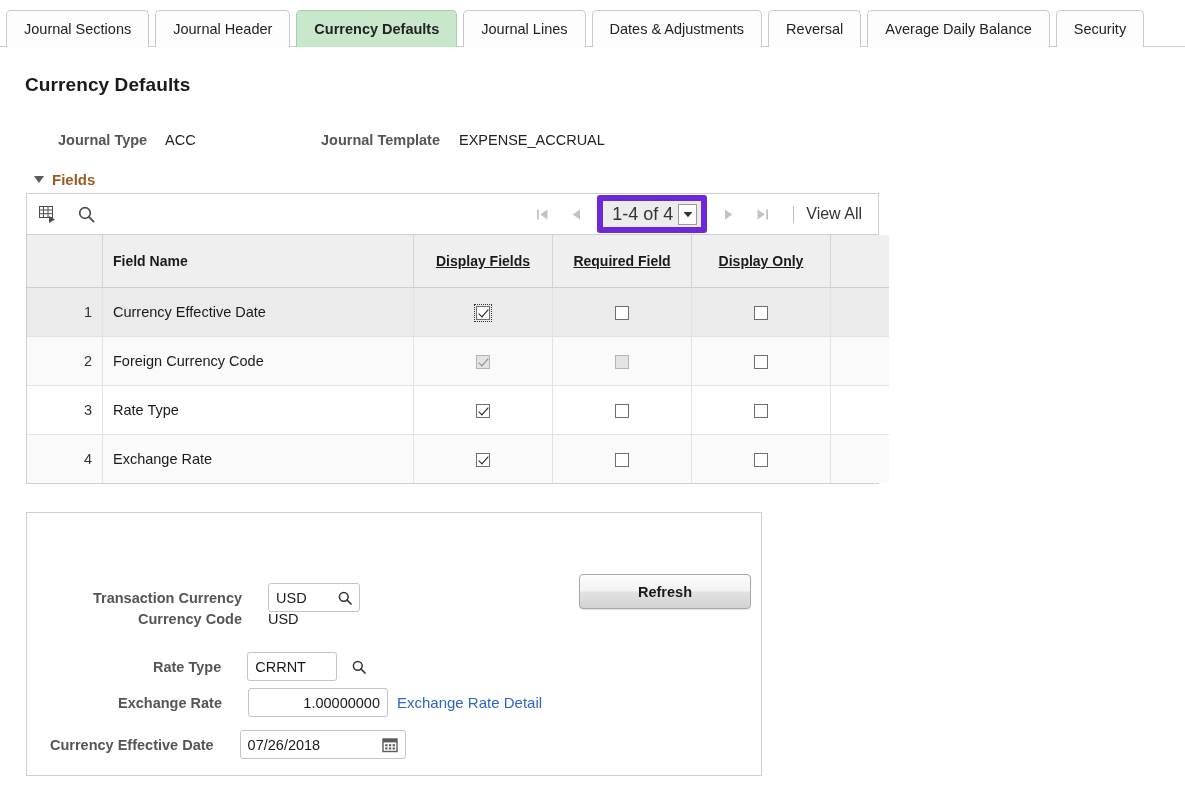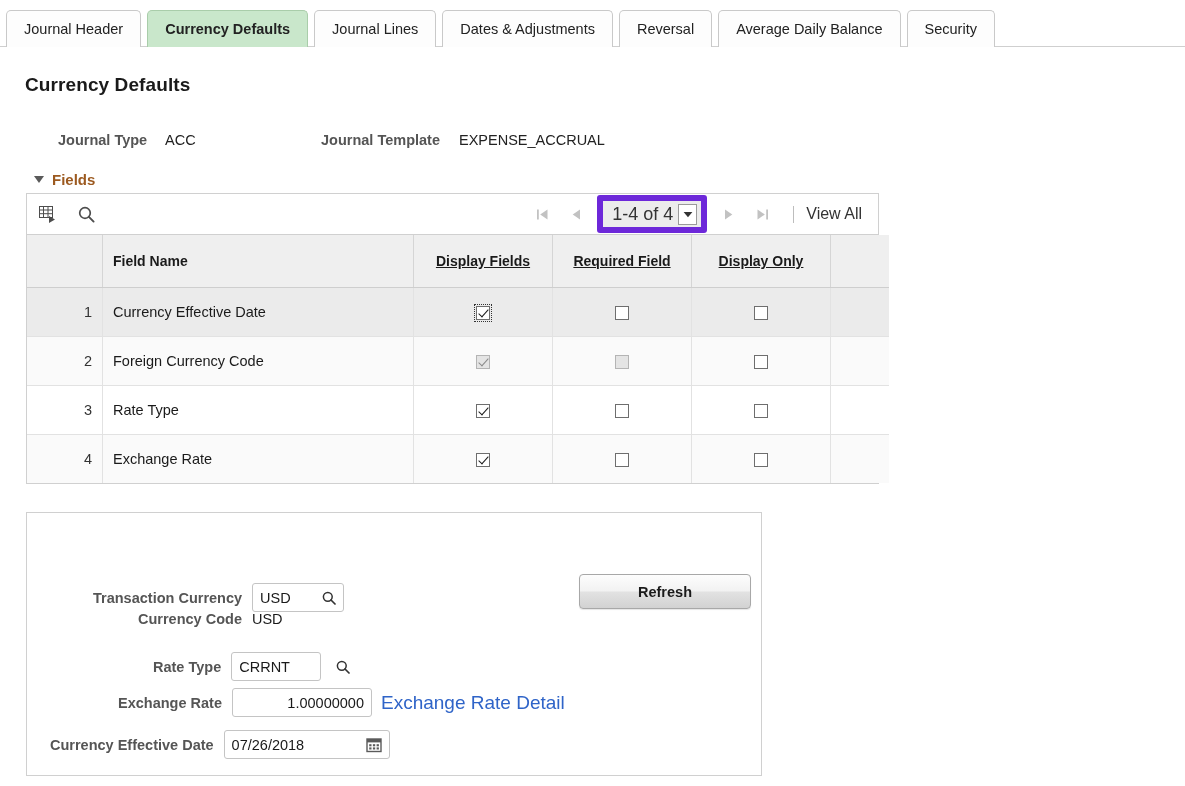--- a/index.html
+++ b/index.html
@@ -172,21 +172,21 @@
     position: absolute; left: 26px; top: 512px;
     width: 736px; height: 264px;
     border: 1px solid #d0d0d0;
     background: #fff;
     box-sizing: border-box;
   }
   .form-row { position: absolute; display: flex; align-items: center; }
   .f-label {
     font-size: 14.5px; font-weight: bold; color: #555;
     text-align: right;
-    margin-right: 10px;
+    margin-right: 26px;
   }
   .f-static { font-size: 14.5px; color: #1a1a1a; }
 
   .inp {
     border: 1px solid #c4c4c4;
     background: #fff;
     border-radius: 3px;
     height: 29px;
     display: flex; align-items: center;
     box-sizing: border-box;
@@ -197,41 +197,42 @@
   .inp .txt { flex: 1; }
   .inp .txt.right { text-align: right; }
   .prompt-ico { margin-left: 7px; cursor: pointer; display: flex; align-items: center; }
 
   .row-tc  { left: 66px;  top: 70px; }
   .row-cc  { left: 111px; top: 98px; }
   .row-rt  { left: 126px; top: 139px; }
   .row-er  { left: 91px;  top: 175px; }
   .row-ced { left: 23px;  top: 217px; }
 
-  .link { color: #2f64c8; font-size: 19px; cursor: pointer; margin-left: 9px; }
+  .link { color: #2f64c8; font-size: 15px; cursor: pointer; margin-left: 9px; }
 
   .refresh-btn {
     position: absolute; left: 552px; top: 61px;
     width: 170px; height: 33px;
     border: 1px solid #a8a8a8;
     border-radius: 4px;
     background: linear-gradient(to bottom, #fdfdfd 0%, #f2f2f2 48%, #e2e2e2 52%, #d2d2d2 100%);
     display: flex; align-items: center; justify-content: center;
     font-size: 14.5px; font-weight: bold; color: #1a1a1a;
     cursor: pointer;
     box-shadow: 0 1px 1px rgba(0,0,0,.10);
   }
 </style>
 </head>
 <body>
 
 <div class="page">
 
   <div class="tabbar">
     <div class="tabs" id="tabs-container">
+        <div class="tab">Journal Sections</div>
         <div class="tab">Journal Header</div>
         <div class="tab active">Currency Defaults</div>
         <div class="tab">Journal Lines</div>
         <div class="tab">Dates &amp; Adjustments</div>
         <div class="tab">Reversal</div>
         <div class="tab">Average Daily Balance</div>
         <div class="tab">Security</div>
       </div>
   </div>
 

